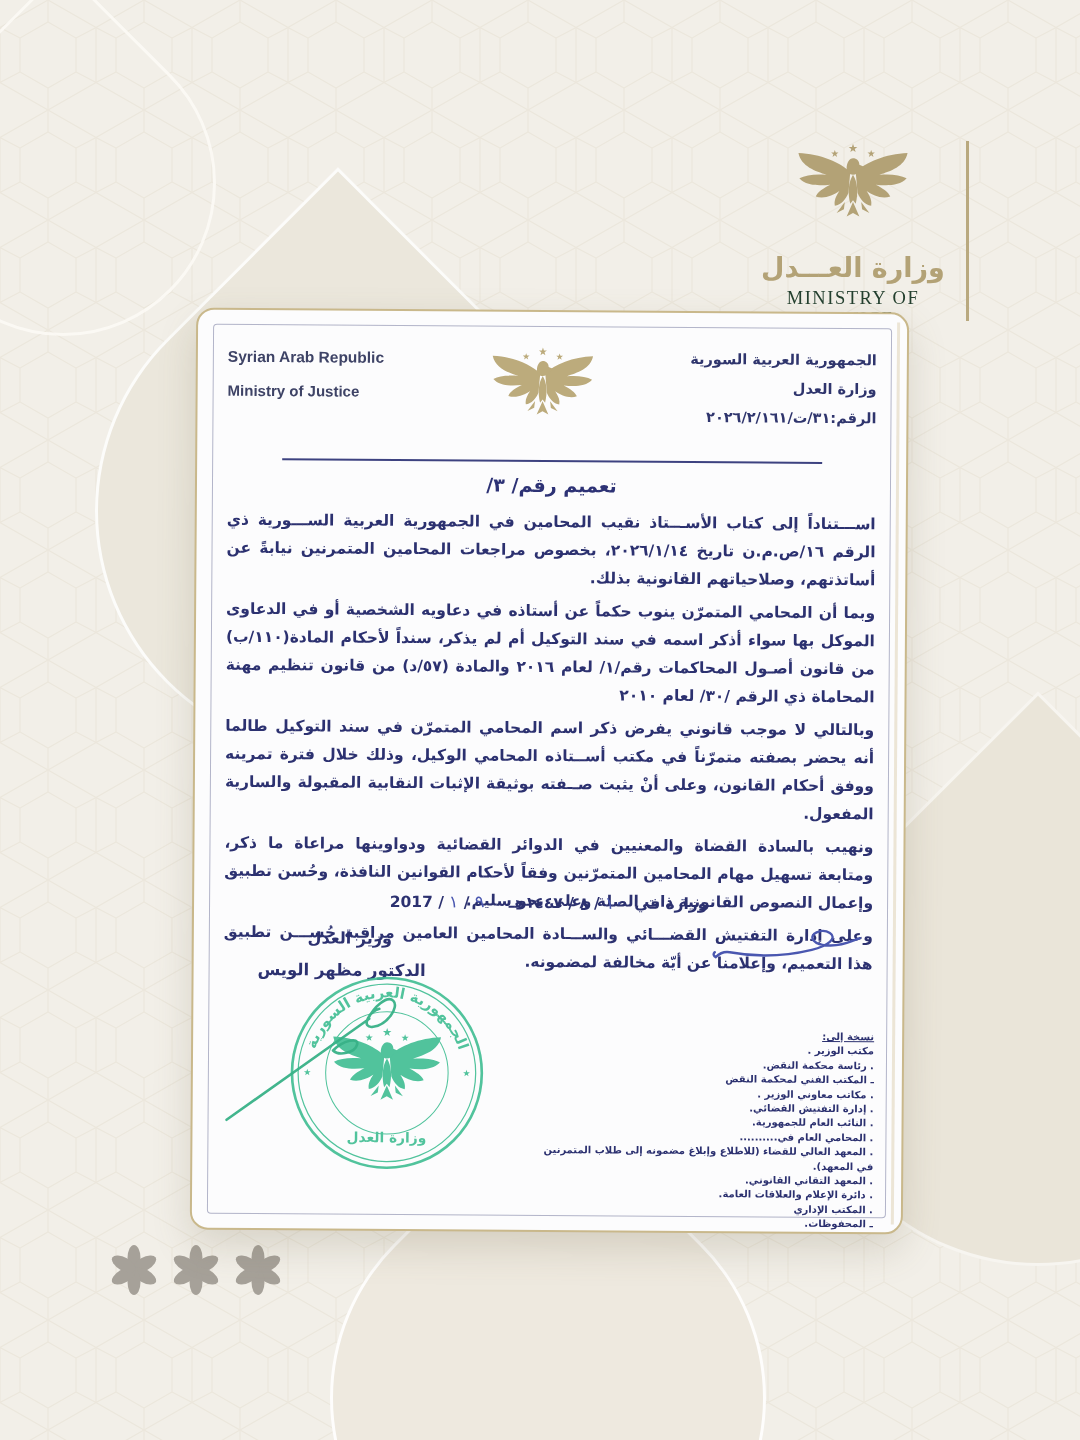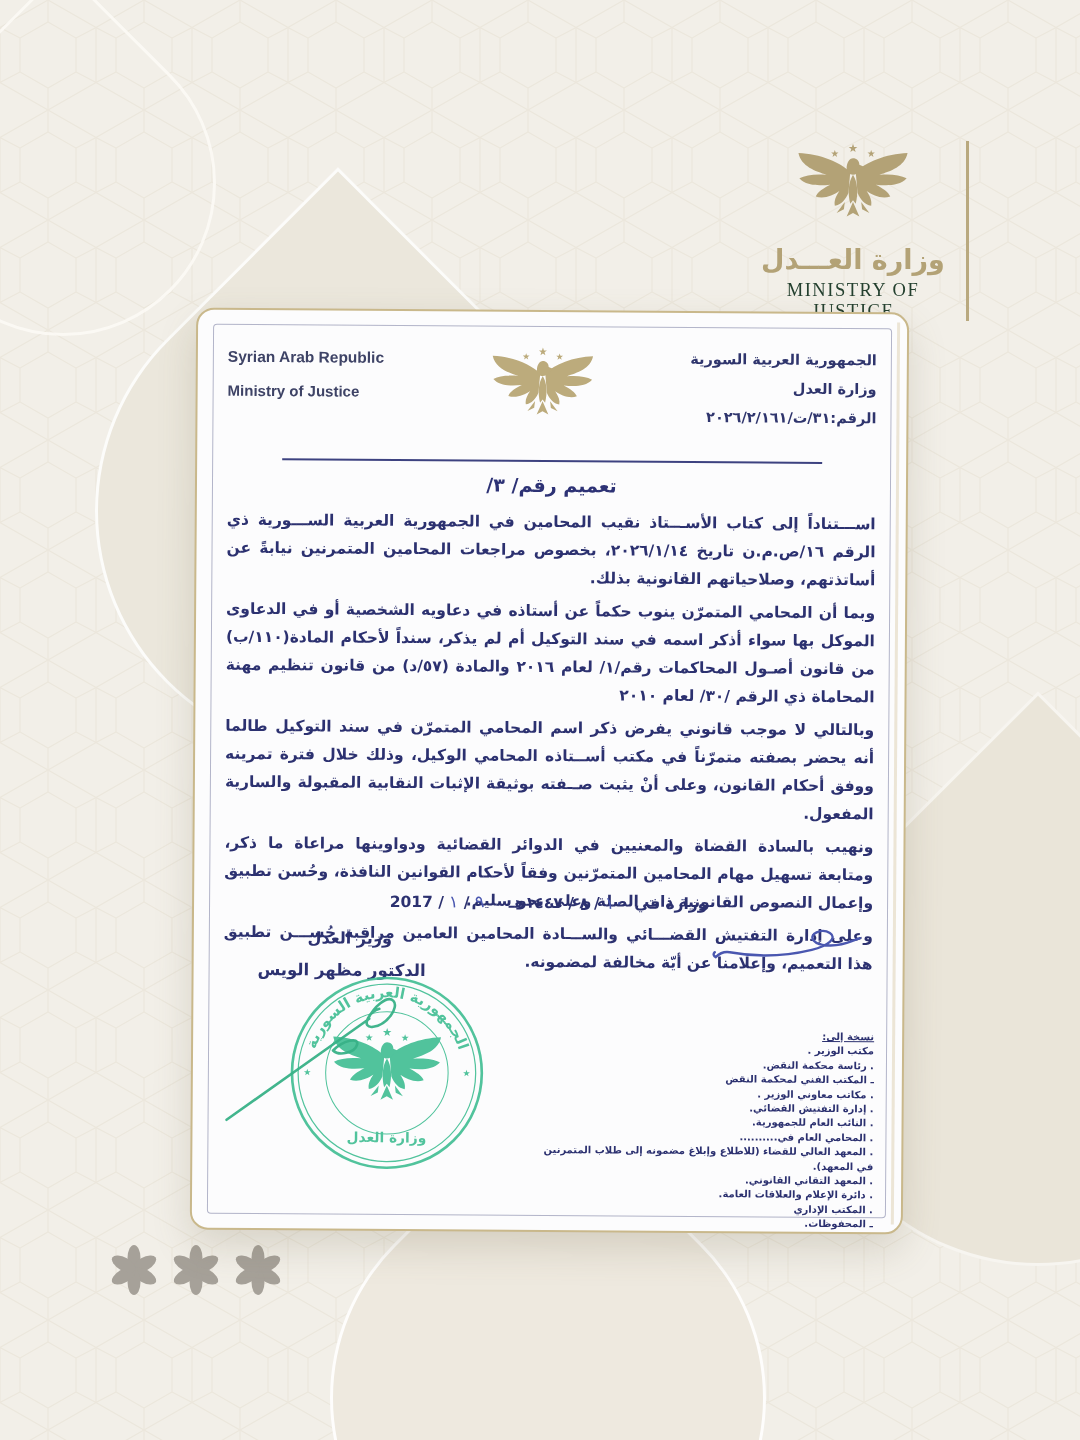--- a/index.html
+++ b/index.html
@@ -11,21 +11,21 @@
   .bg-pattern{position:absolute;left:0;top:0;z-index:0;}
   .leaf{position:absolute;transform:rotate(45deg);border-radius:0 55% 55% 55%;z-index:1;}
   .leaf1{width:480px;height:480px;left:95px;top:268px;background:#ebe7dc;border:3px solid rgba(255,255,255,.85);}
   .leaf2{width:470px;height:470px;left:800px;top:790px;background:#eae5d9;border:3px solid rgba(255,255,255,.6);}
   .leaf3{width:430px;height:430px;left:330px;top:1180px;background:#eee9df;border:3px solid rgba(255,255,255,.9);}
   .leaf4{width:300px;height:300px;left:-90px;top:30px;background:transparent;border:3px solid rgba(252,250,245,.9);}
 
   
   .brand{position:absolute;top:142px;right:120px;width:214px;text-align:center;z-index:2;}
   .brand .eagle{display:block;margin:0 auto;}
-  .brand-ar{font-size:27px;font-weight:700;color:#b3a276;margin-top:2px;letter-spacing:1px;}
+  .brand-ar{font-size:27px;font-weight:700;color:#b3a276;margin-top:10px;letter-spacing:1px;}
   .brand-en{font-family:"Liberation Serif",serif;font-size:18.5px;color:#24402f;letter-spacing:1.5px;margin-top:5px;}
   .brand-divider{position:absolute;top:141px;right:111px;width:3px;height:180px;background:#b9a97f;z-index:2;}
 
   
   .card{position:absolute;left:193px;top:310px;width:709px;height:918px;background:#fcfcfd;
         border:2px solid #c9b88b;border-radius:18px;box-shadow:0 16px 38px rgba(110,100,70,.20);
         transform:rotate(.4deg);z-index:3;overflow:hidden;}
   .paper-frame{position:absolute;inset:14px 15px;border:1px solid rgba(105,110,150,.5);border-radius:4px;pointer-events:none;}
   .scan-edge{position:absolute;right:7px;top:8px;bottom:8px;width:3px;background:rgba(205,185,140,.35);}
   .content{position:absolute;inset:0;padding:32px 30px 0;color:#2c3170;}

